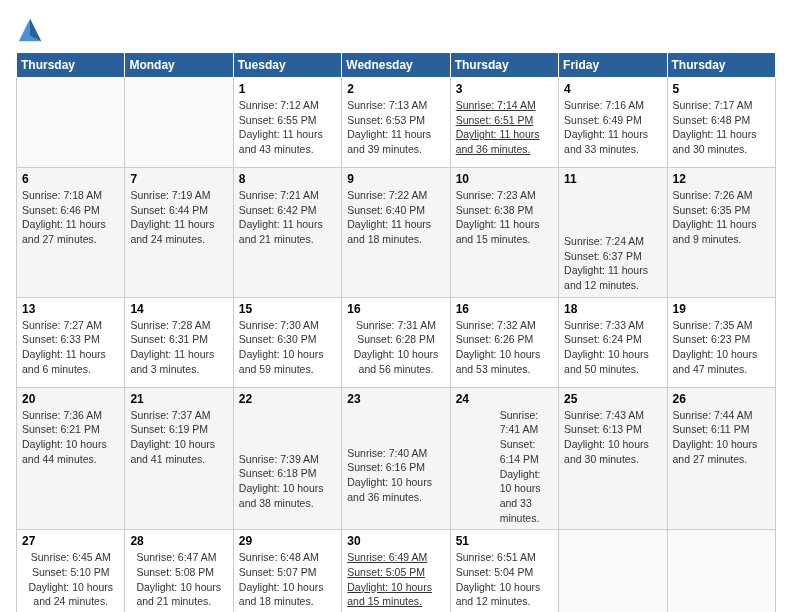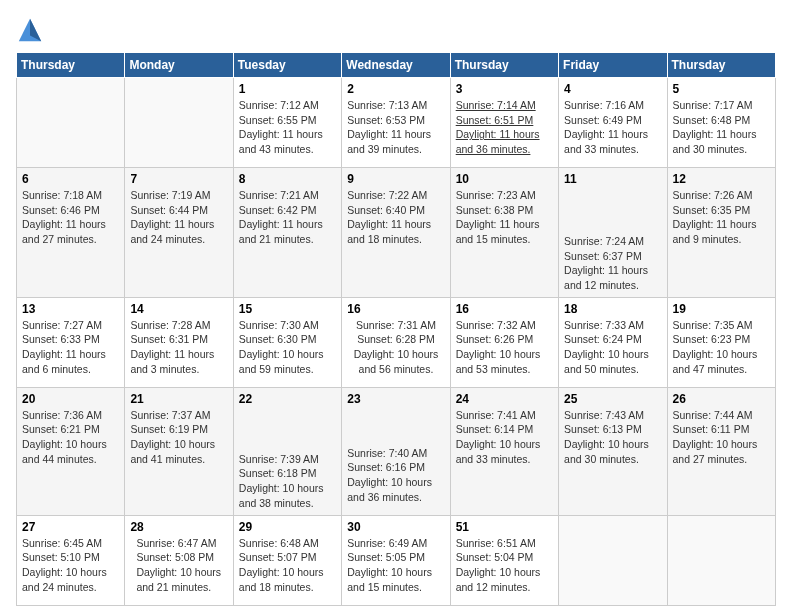--- a/index.html
+++ b/index.html
@@ -283,21 +283,21 @@
         </td>
         <td>
           <div class="day-number">23</div>
           <div class="day-detail" style="white-space: pre-line; margin-top: 40px;">Sunrise: 7:40 AM
 Sunset: 6:16 PM
 Daylight: 10 hours
 and 36 minutes.</div>
         </td>
         <td>
           <div class="day-number">24</div>
-          <div class="day-detail" style="white-space: pre-line;">Sunrise: 7:41 AM
+          <div class="day-detail" style="white-space: pre-line; margin-left: 44px;">Sunrise: 7:41 AM
 Sunset: 6:14 PM
 Daylight: 10 hours
 and 33 minutes.</div>
         </td>
         <td>
           <div class="day-number">25</div>
           <div class="day-detail" style="white-space: pre-line;">Sunrise: 7:43 AM
 Sunset: 6:13 PM
 Daylight: 10 hours
 and 30 minutes.</div>
@@ -306,42 +306,42 @@
           <div class="day-number">26</div>
           <div class="day-detail" style="white-space: pre-line;">Sunrise: 7:44 AM
 Sunset: 6:11 PM
 Daylight: 10 hours
 and 27 minutes.</div>
         </td>
       </tr>
       <tr>
         <td>
           <div class="day-number">27</div>
-          <div class="day-detail" style="white-space: pre-line;">Sunrise: 6:45 AM
+          <div class="day-detail" style="white-space: pre-line; text-align: center;">Sunrise: 6:45 AM
 Sunset: 5:10 PM
 Daylight: 10 hours
 and 24 minutes.</div>
         </td>
         <td>
           <div class="day-number">28</div>
           <div class="day-detail" style="white-space: pre-line; margin-left: 6px;">Sunrise: 6:47 AM
 Sunset: 5:08 PM
 Daylight: 10 hours
 and 21 minutes.</div>
         </td>
         <td>
           <div class="day-number">29</div>
           <div class="day-detail" style="white-space: pre-line;">Sunrise: 6:48 AM
 Sunset: 5:07 PM
 Daylight: 10 hours
 and 18 minutes.</div>
         </td>
         <td>
           <div class="day-number">30</div>
-          <div class="day-detail" style="white-space: pre-line;">Sunrise: 6:49 AM
+          <div class="day-detail" style="white-space: pre-line; text-decoration: underline;">Sunrise: 6:49 AM
 Sunset: 5:05 PM
 Daylight: 10 hours
 and 15 minutes.</div>
         </td>
         <td>
           <div class="day-number">51</div>
           <div class="day-detail" style="white-space: pre-line;">Sunrise: 6:51 AM
 Sunset: 5:04 PM
 Daylight: 10 hours
 and 12 minutes.</div>

